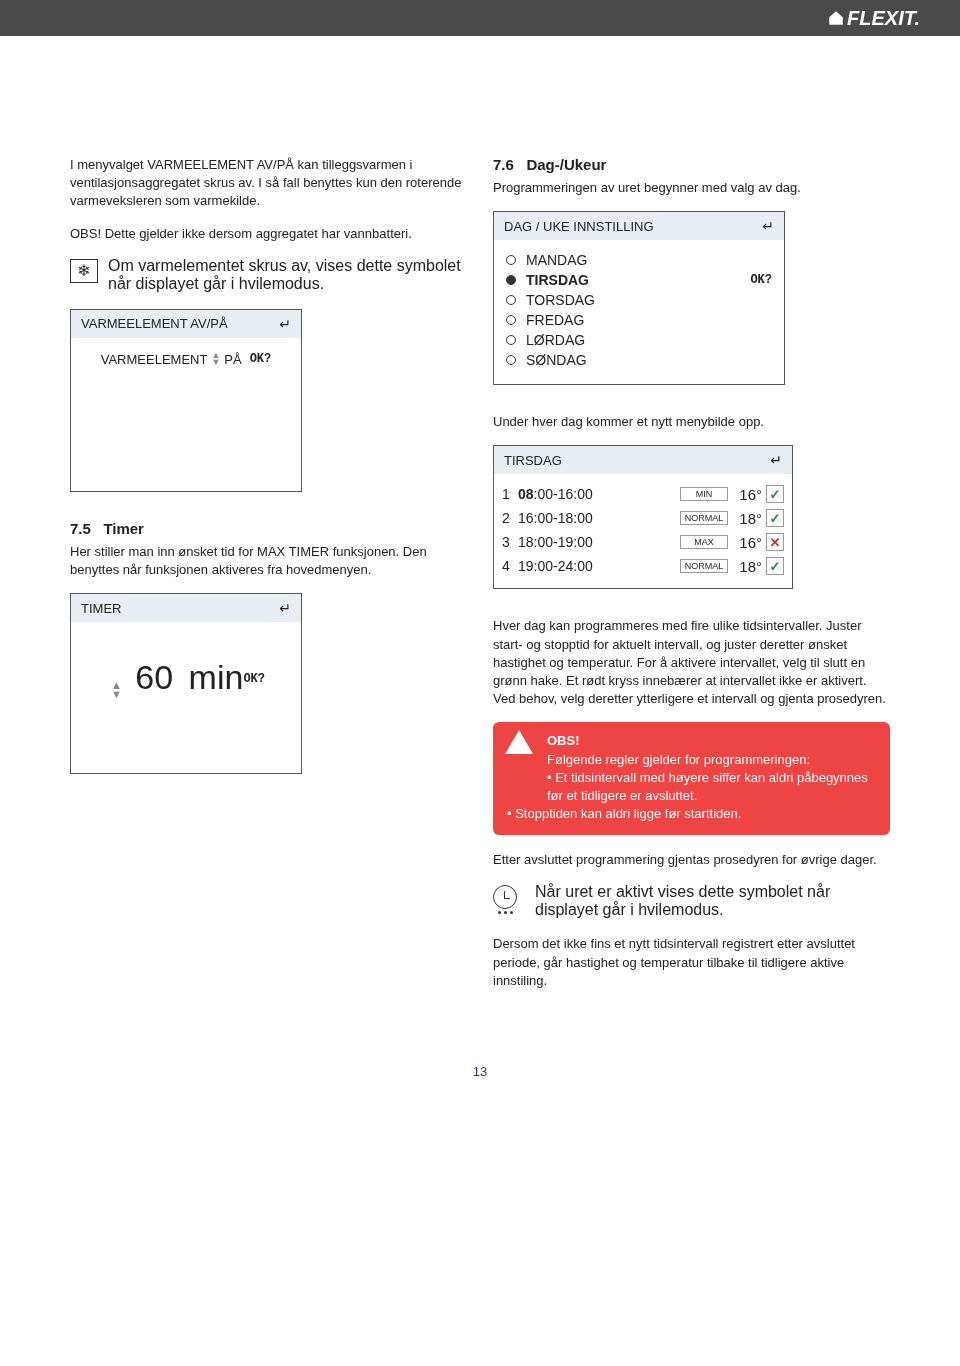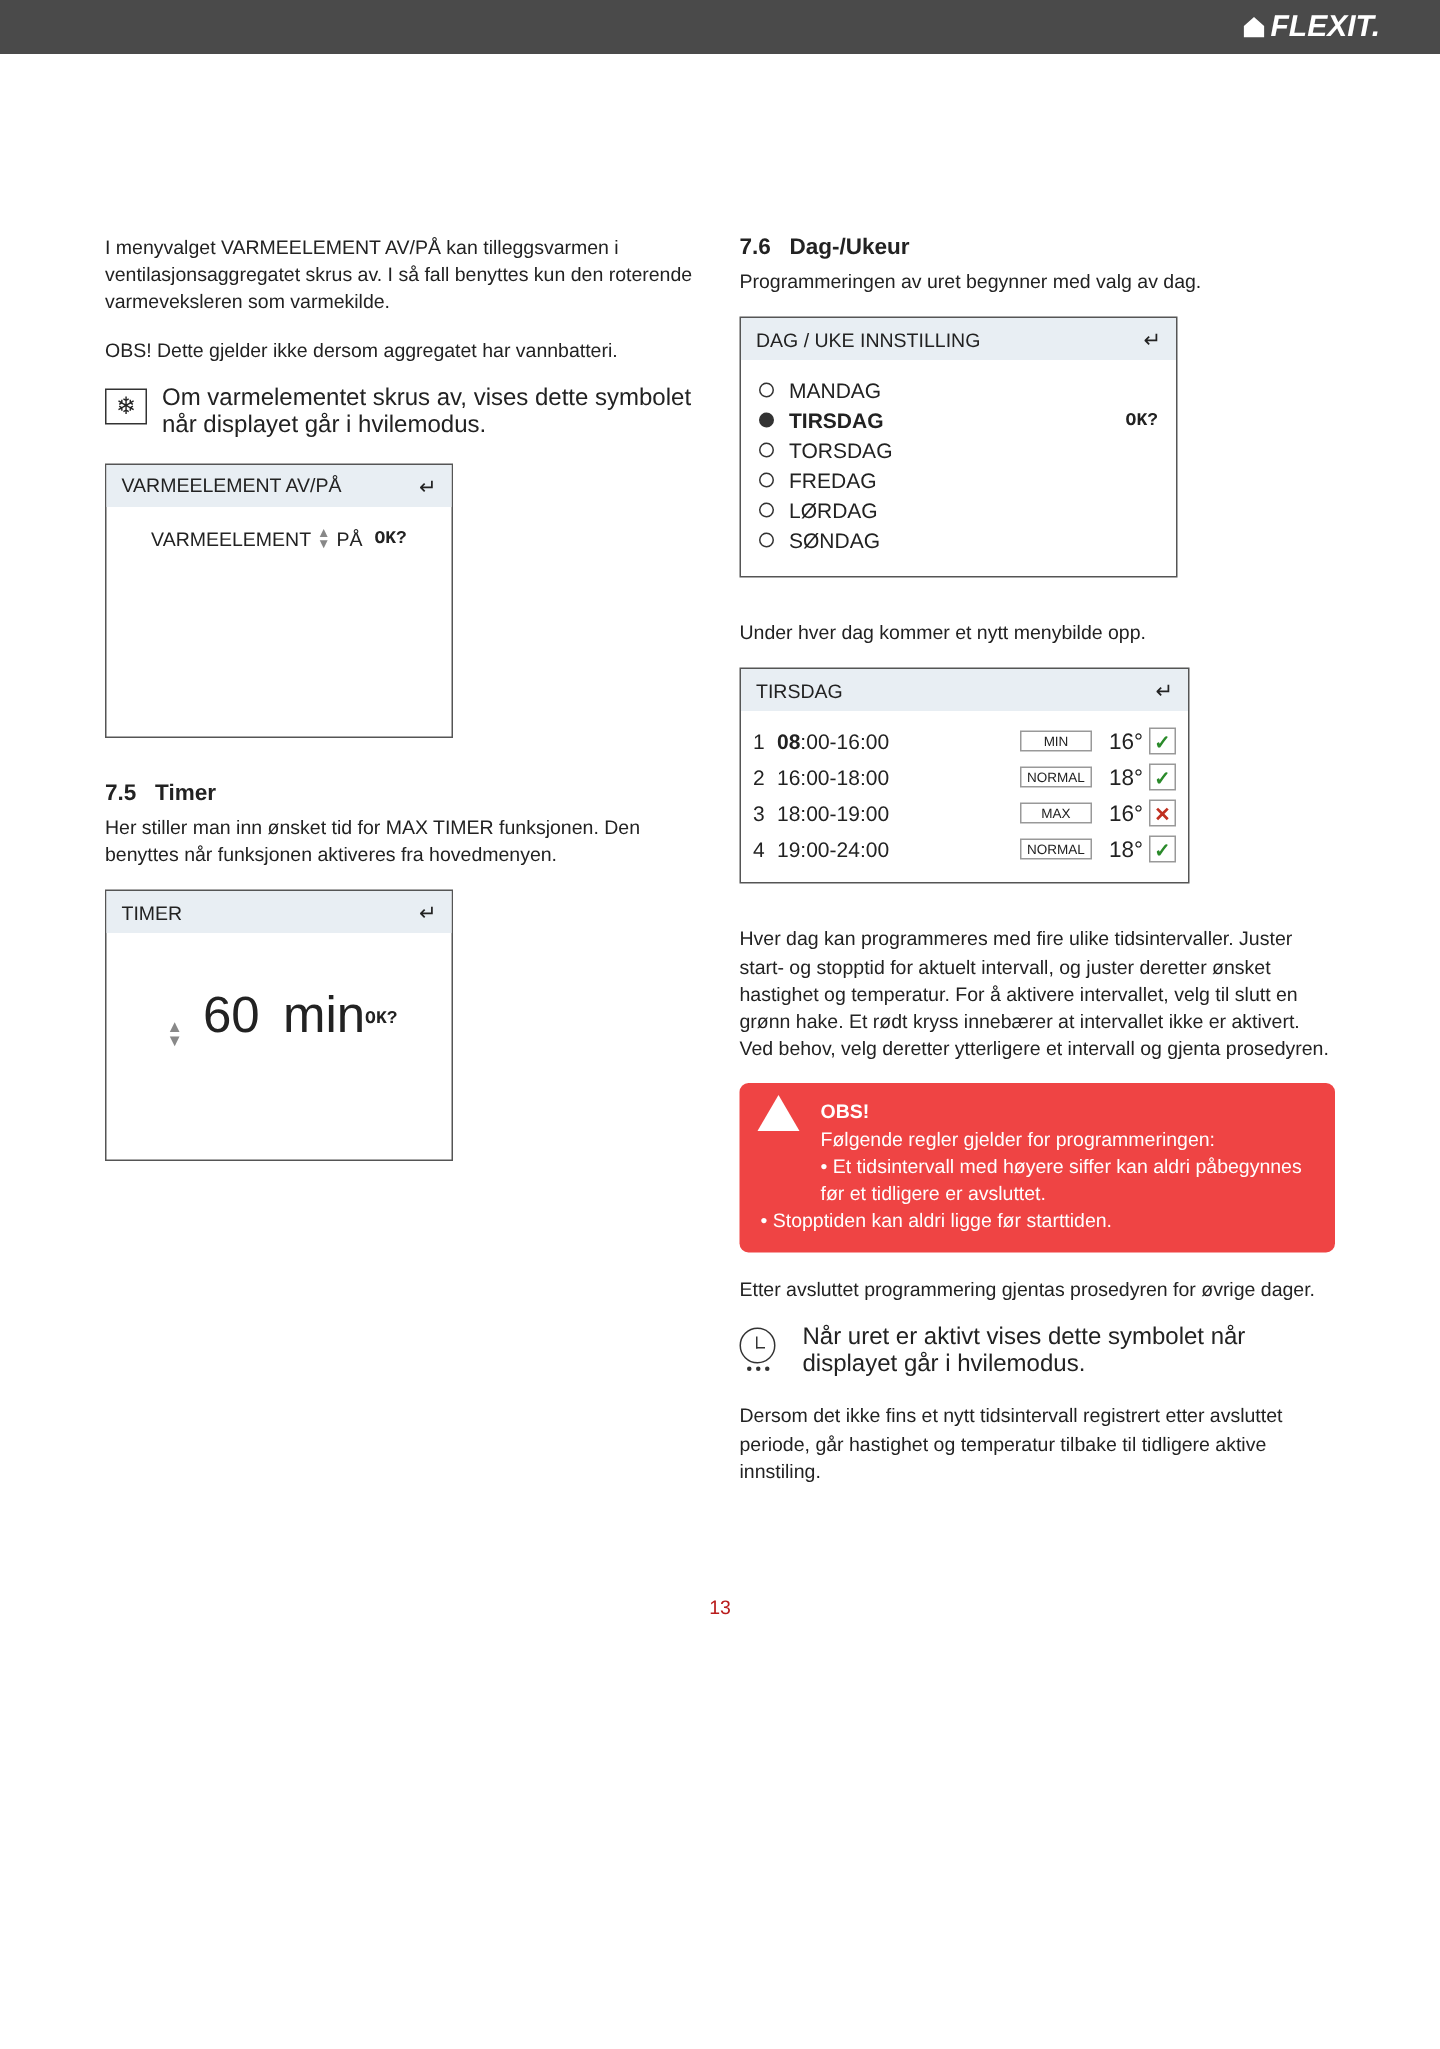--- a/index.html
+++ b/index.html
@@ -94,21 +94,21 @@
     border-left:14px solid transparent;
     border-right:14px solid transparent;
     border-bottom:24px solid #fff;
     position:absolute;
     left:12px; top:8px;
   }
   .obs-title { font-weight:bold; margin-left:40px;}
   .obs-first { margin-left:40px;}
   .obs-bul { padding-left:40px;}
 
-  .page-num { text-align:center; font-size:13px; color:#b91c1c; padding:20px 0 30px;}
+  .page-num { text-align:center; font-size:13px; color:#4c1d95; padding:20px 0 30px;}
 </style>
 </head>
 <body>
 
 <div class="header-bar">
   <div class="logo">
     <span class="logo-icon">
       <svg viewBox="0 0 24 24" width="18" height="18">
           <path fill="#fff" d="M3 11 L12 3 L21 11 L21 21 L3 21 Z M9 21 L9 14 L15 14 L15 21"></path>
         </svg>

